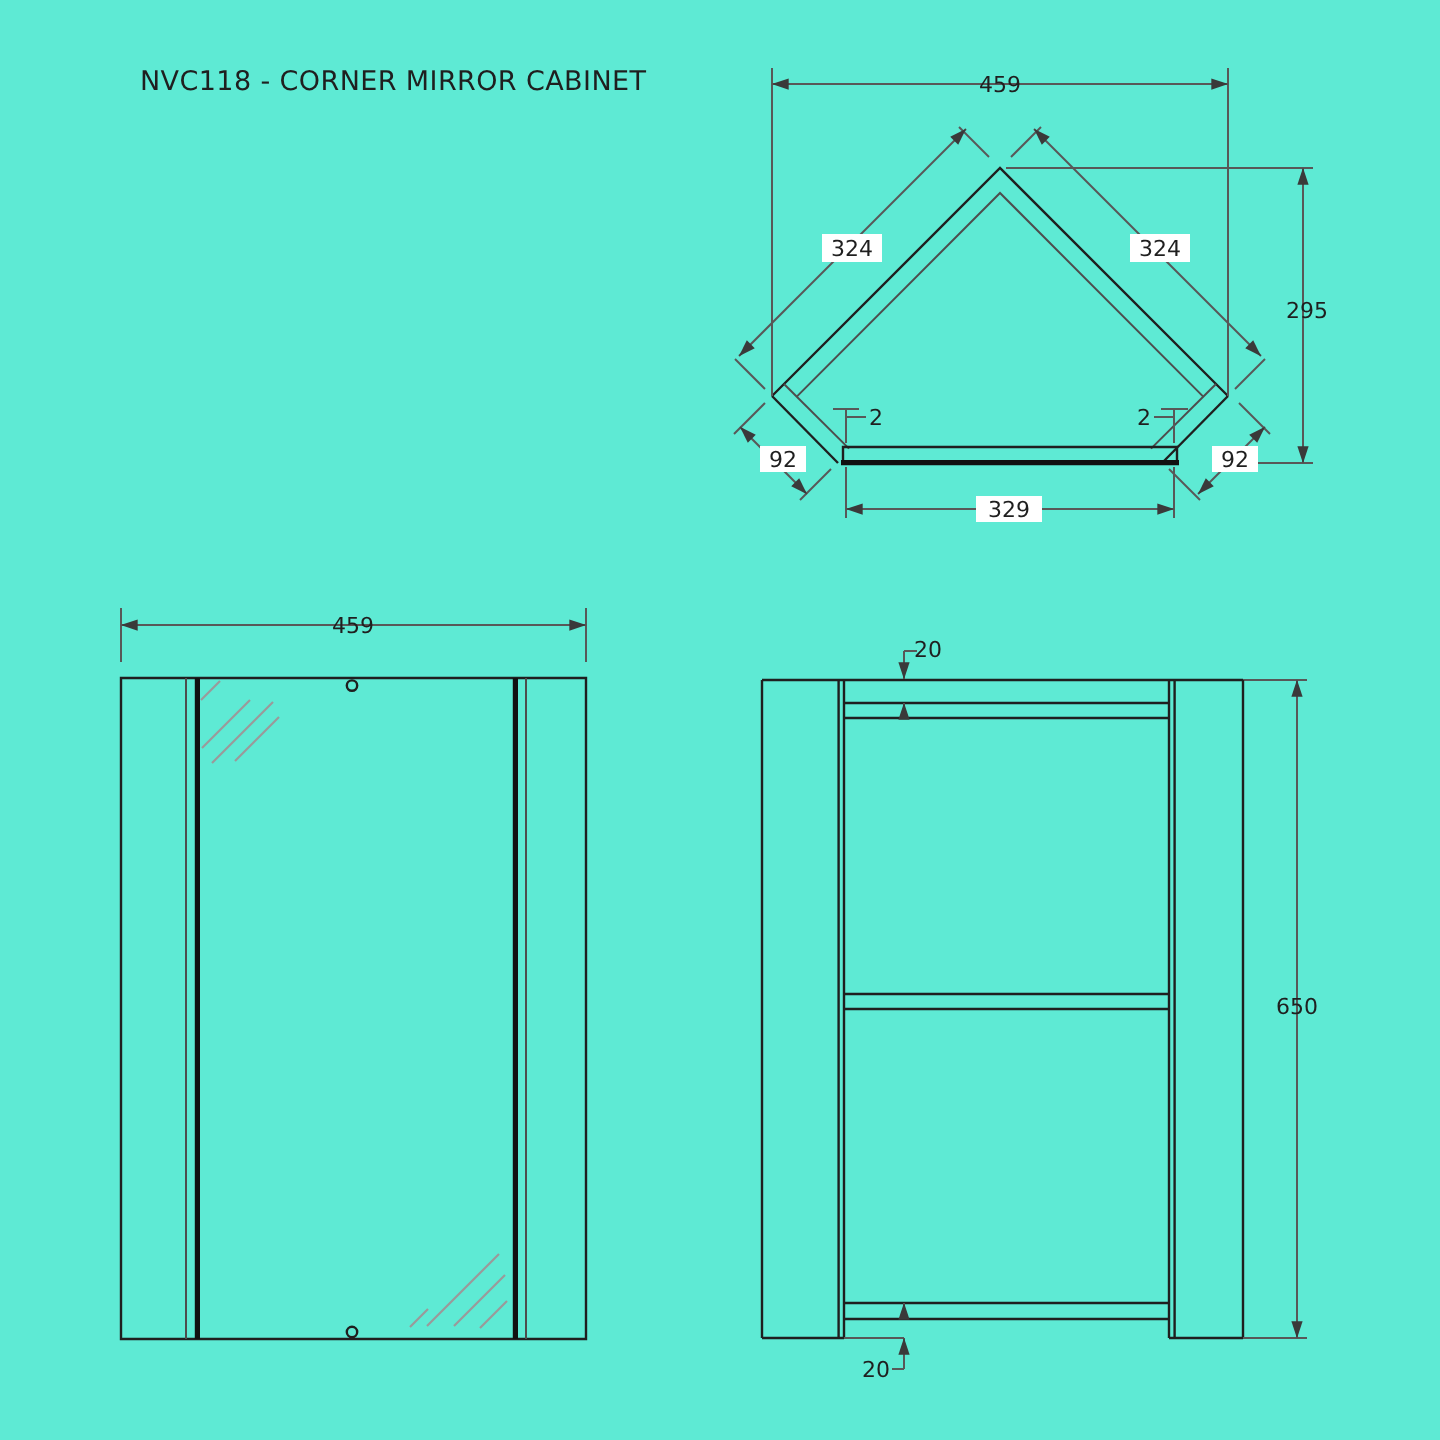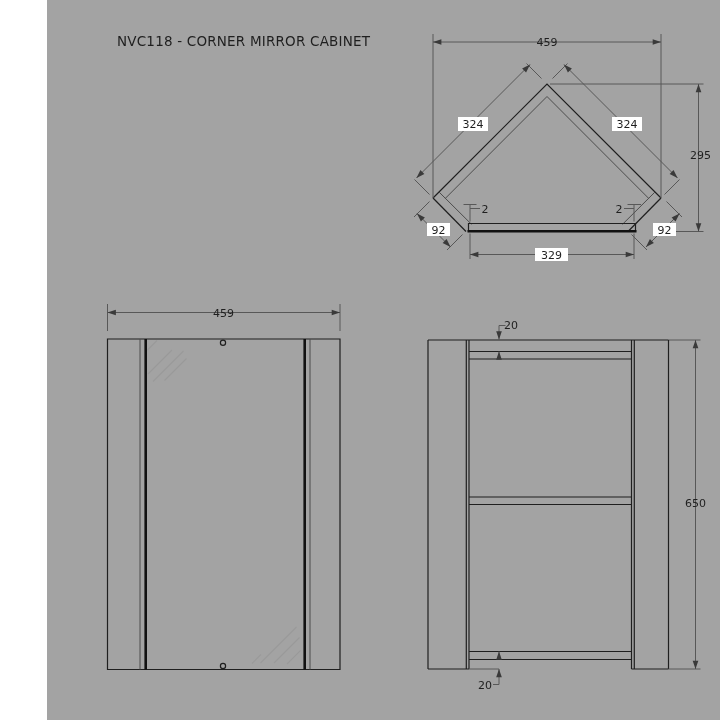--- a/index.html
+++ b/index.html
@@ -1,21 +1,21 @@
 <!DOCTYPE html>
 <html><head>
 <meta charset="utf-8">
 <style>
   html,body{margin:0;padding:0;}
   body{
     width:720px;height:720px;background:#ffffff;
     font-family:"DejaVu Sans","Liberation Sans",sans-serif;
     position:relative;overflow:hidden;
   }
-  .sheet{position:absolute;inset:0;background:#a3a3a3;margin-left:47px;}
+  .sheet{position:absolute;inset:0;background:#5eead4;}
   .title{
     position:absolute;left:70px;top:33px;
     font-size:13.5px;color:#1f1f1f;letter-spacing:.2px;
     white-space:nowrap;
   }
   svg{position:absolute;left:0;top:0;}
   svg text{
     font-family:"DejaVu Sans","Liberation Sans",sans-serif;
     font-size:11px;fill:#1f1f1f;
   }

